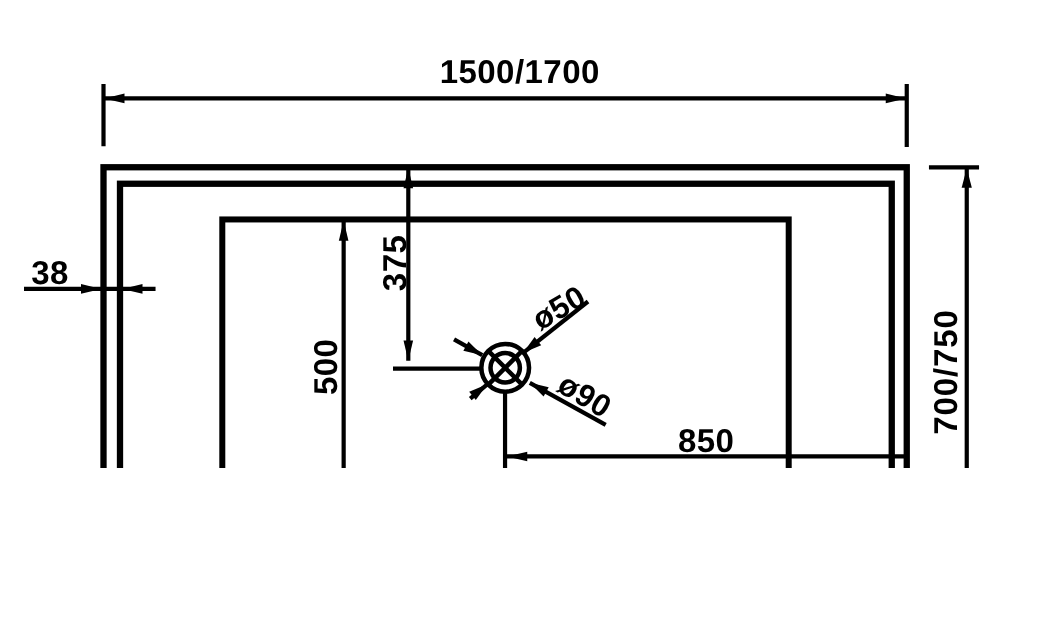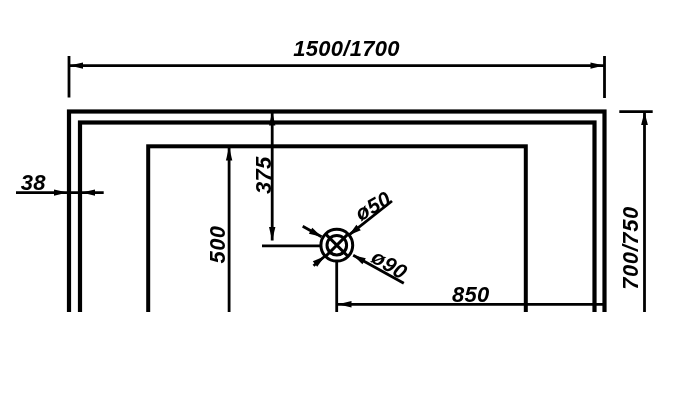--- a/index.html
+++ b/index.html
@@ -1,16 +1,16 @@
 <!DOCTYPE html>
 <html><head>
 <meta charset="utf-8">
 <style>
   html,body{margin:0;padding:0;background:#ffffff;}
-  .wrap{position:relative;width:691px;height:312px;background:#ffffff;overflow:hidden;font-style:italic;}
+  .wrap{position:relative;width:691px;height:312px;background:#ffffff;overflow:hidden;}
   svg{position:absolute;left:0;top:0;}
   text{font-family:"Liberation Sans",sans-serif;font-weight:bold;fill:#000;}
 </style>
 </head>
 <body>
 <div class="wrap">
 <svg width="691" height="418" viewBox="0 0 691 418">
 
   <rect x="69" y="111.5" width="535.5" height="267.8" fill="none" stroke="#000" stroke-width="4.2"></rect>
 

